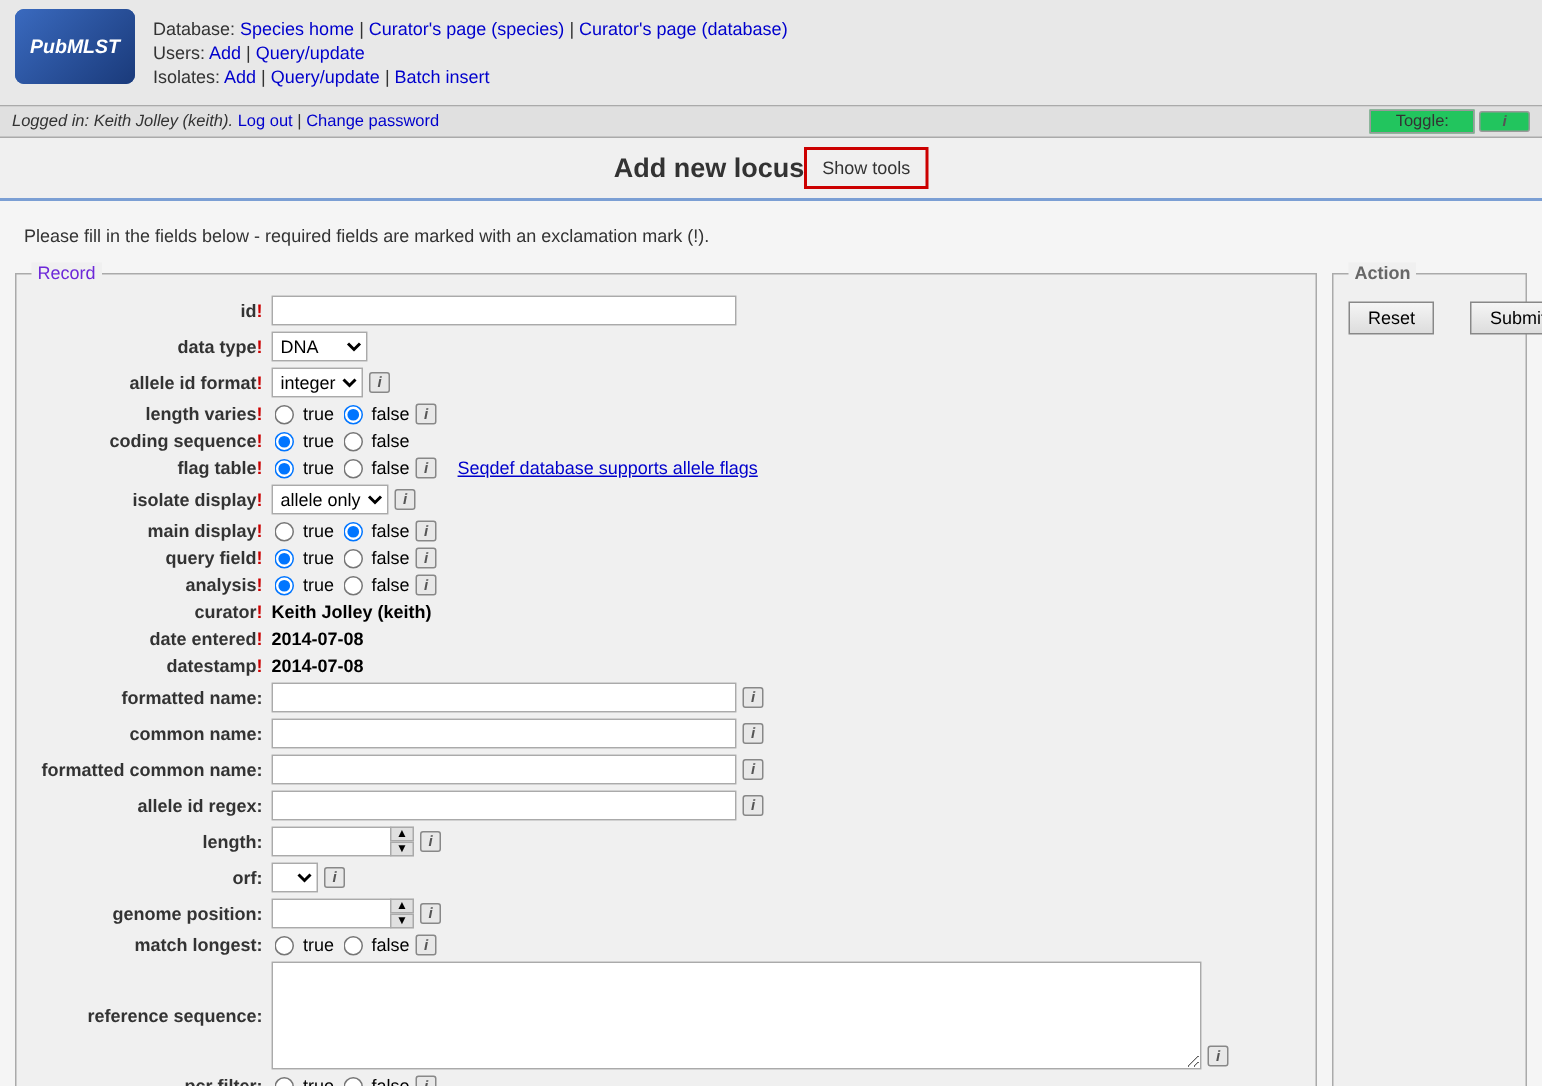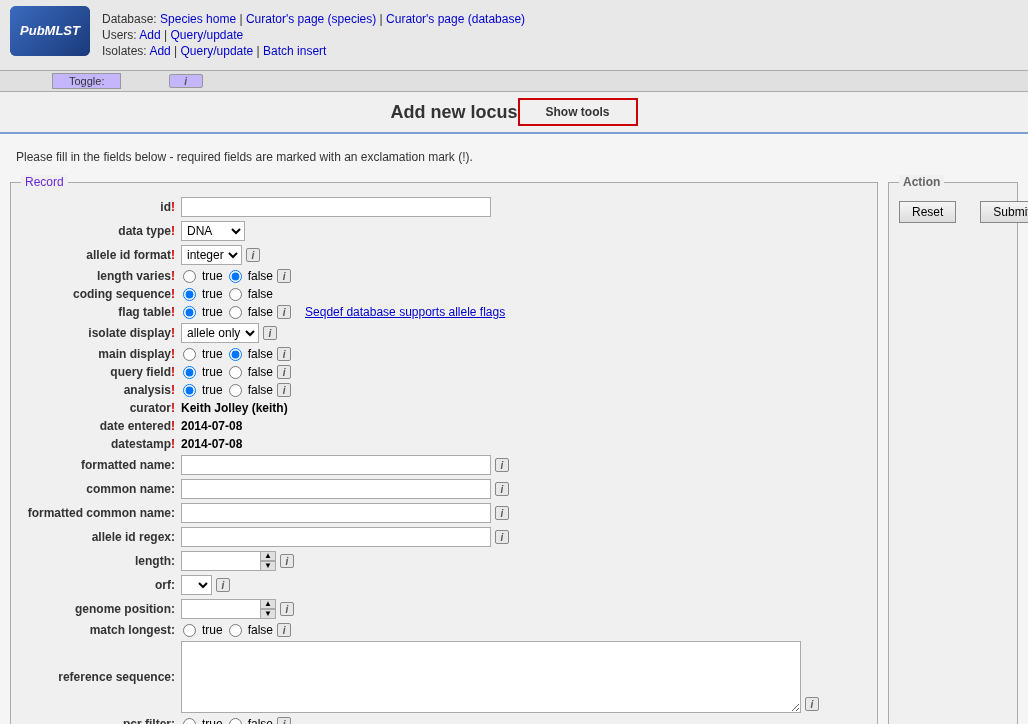--- a/index.html
+++ b/index.html
@@ -12,26 +12,26 @@
     .logo-box::before { content: ''; position: absolute; top: 0; left: 0; right: 0; bottom: 0; border-radius: 6px; background: linear-gradient(135deg, #3a6abf 0%, #1a3a7a 100%); }
     .logo-text { position: relative; z-index: 1; text-align: center; line-height: 1.2; }
     #nav-info { font-size: 12px; color: #333; }
     #nav-info a { color: #0000cc; text-decoration: none; }
     #nav-info div { margin: 2px 0; }
 
     
     #login-bar { background: #e0e0e0; border-bottom: 1px solid #aaa; padding: 3px 8px; font-size: 11px; color: #333; display: flex; justify-content: space-between; align-items: center; }
     #login-bar a { color: #0000cc; text-decoration: none; }
     #login-bar .toggle { font-size: 11px; }
-    #login-bar .toggle span { border: 1px solid #999; padding: 1px 16px; background: #c4b5fd; cursor: pointer; margin-left: 44px; }
+    #login-bar .toggle span { border: 1px solid #999; padding: 1px 16px; background: #22c55e; cursor: pointer; }
 
     
     #title-bar { background: #f0f0f0; border-bottom: 2px solid #7b9fd4; padding: 6px 10px; display: flex; justify-content: center; align-items: center; }
     #page-title { font-size: 18px; font-weight: bold; color: #333; }
-    #show-tools-btn { background: #f0f0f0; border: 2px solid #cc0000; padding: 5px 26px; cursor: pointer; font-size: 12px; font-weight: bold; color: #333; }
+    #show-tools-btn { background: #f0f0f0; border: 2px solid #cc0000; padding: 5px 10px; cursor: pointer; font-size: 12px; font-weight: normal; color: #333; }
 
     
     #main { background: #f5f5f5; margin: 0; padding: 10px; min-height: 580px; }
     #instruction { font-size: 12px; color: #333; margin-bottom: 12px; padding: 6px; }
 
     
     #record-action { display: flex; gap: 10px; }
     #record-section { flex: 1; border: 1px solid #aaa; padding: 10px; background: #f0f0f0; position: relative; }
     #record-legend { position: absolute; top: -8px; left: 10px; background: #f0f0f0; padding: 0 4px; font-size: 12px; color: #6d28d9; }
     #action-section { width: 130px; border: 1px solid #aaa; padding: 10px; background: #f0f0f0; position: relative; }
@@ -94,20 +94,25 @@
     <div>
       <span>Isolates:</span>
       <a href="#">Add</a> |
       <a href="#">Query/update</a> |
       <a href="#">Batch insert</a>
     </div>
   </div>
 </div>
 
 <div id="login-bar">
+  <div>
+    <em><span>Logged in: Keith Jolley (keith).</span></em>
+    <a href="#">Log out</a> |
+    <a href="#">Change password</a>
+  </div>
   <div class="toggle">
     <span>Toggle:</span>
     <span class="info-icon">i</span>
   </div>
 </div>
 
 <div id="title-bar">
   <h1 id="page-title">Add new locus</h1>
   <button id="show-tools-btn">Show tools</button>
 </div>

